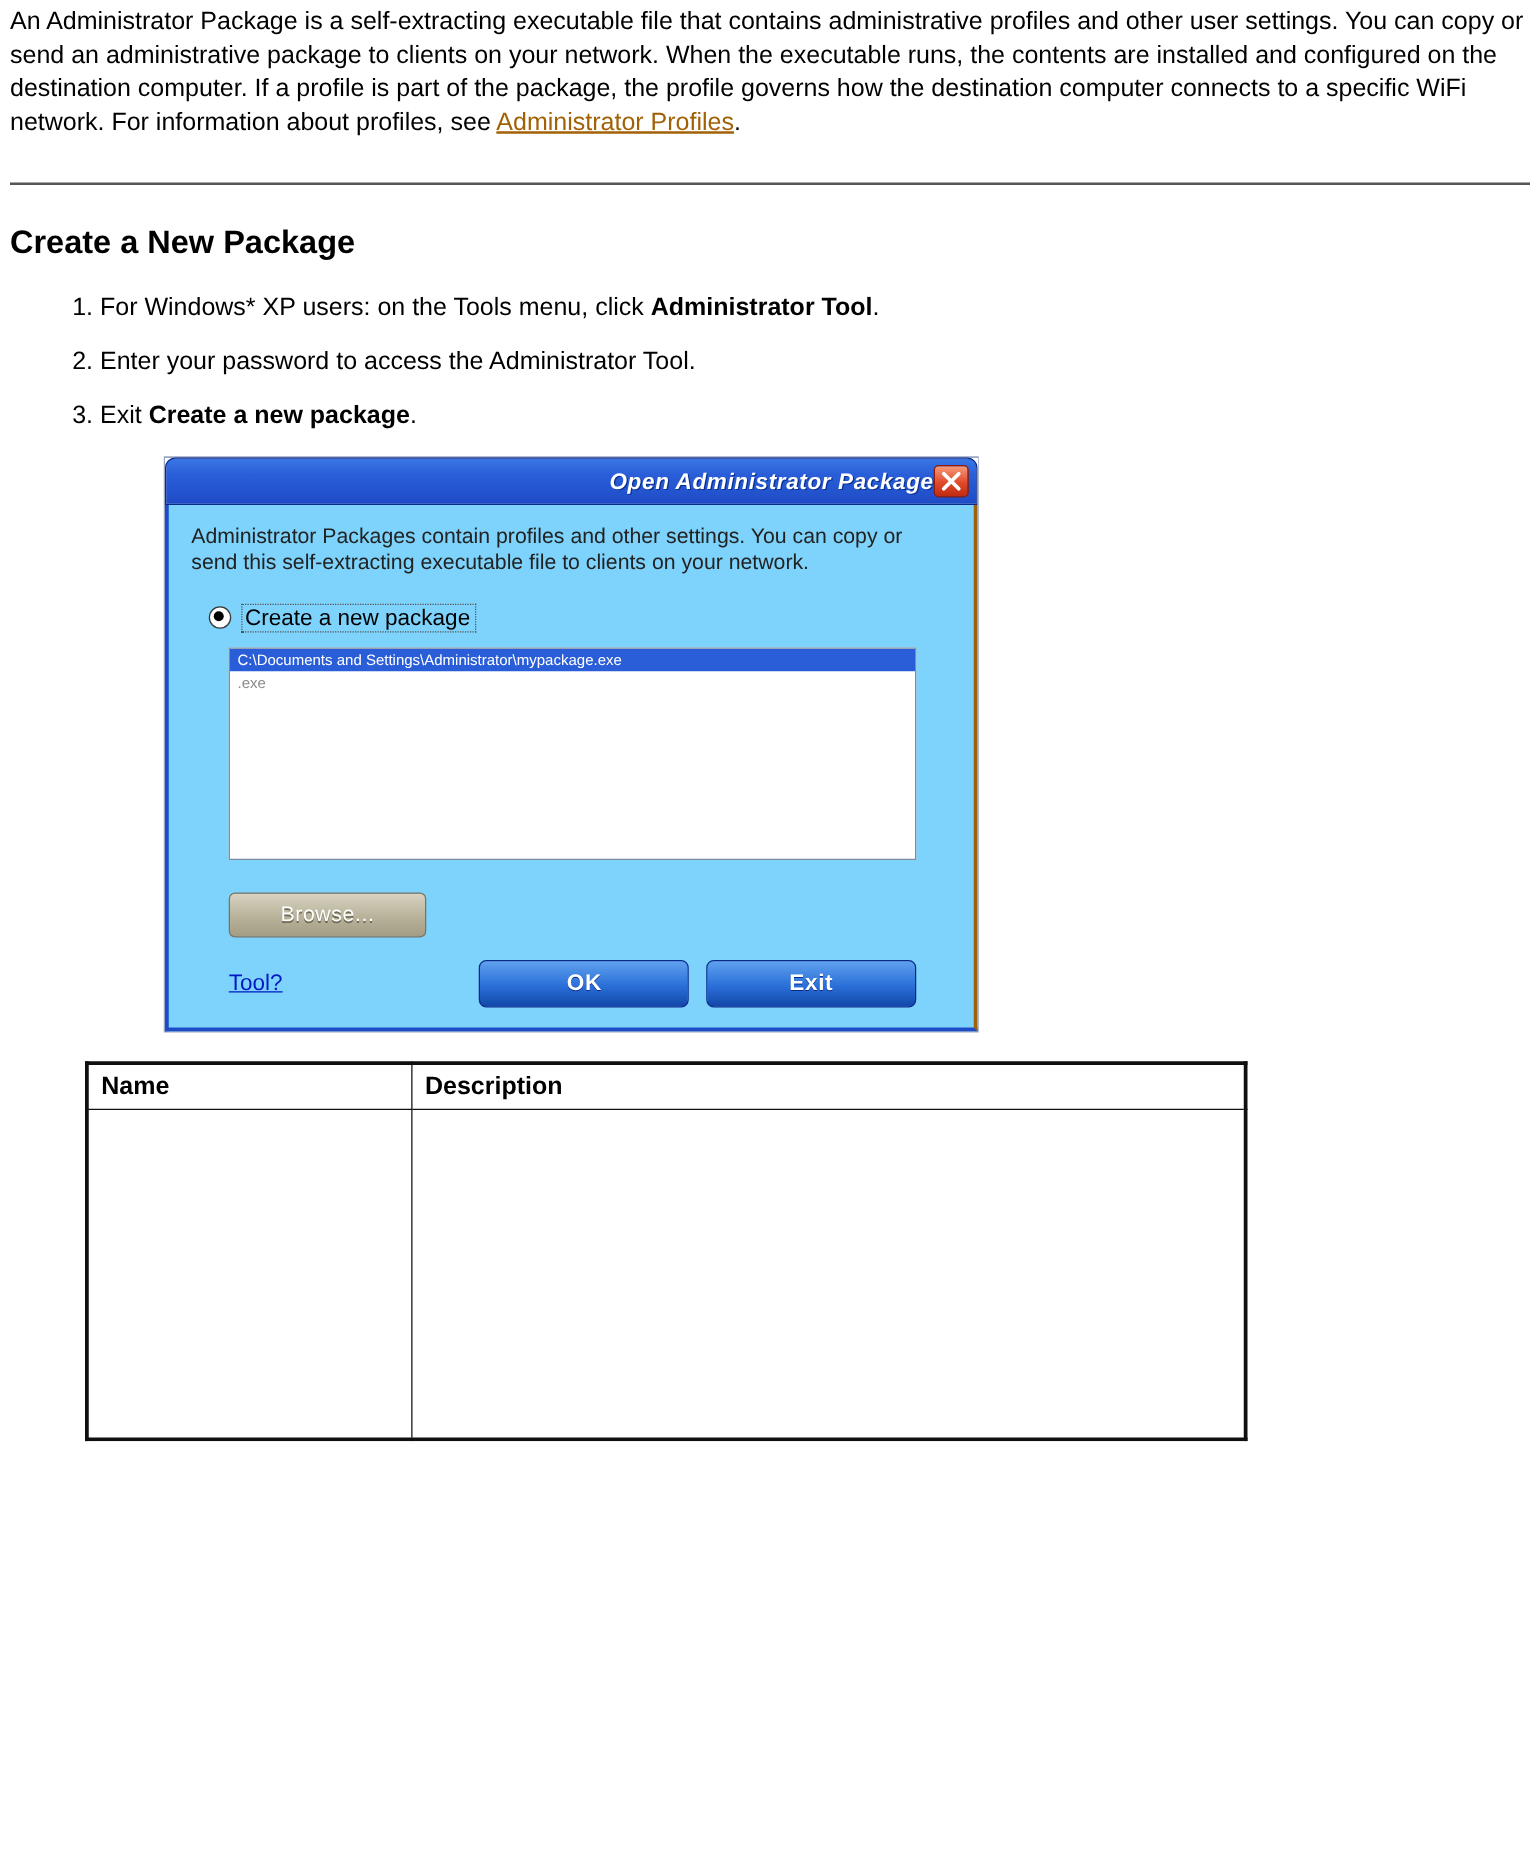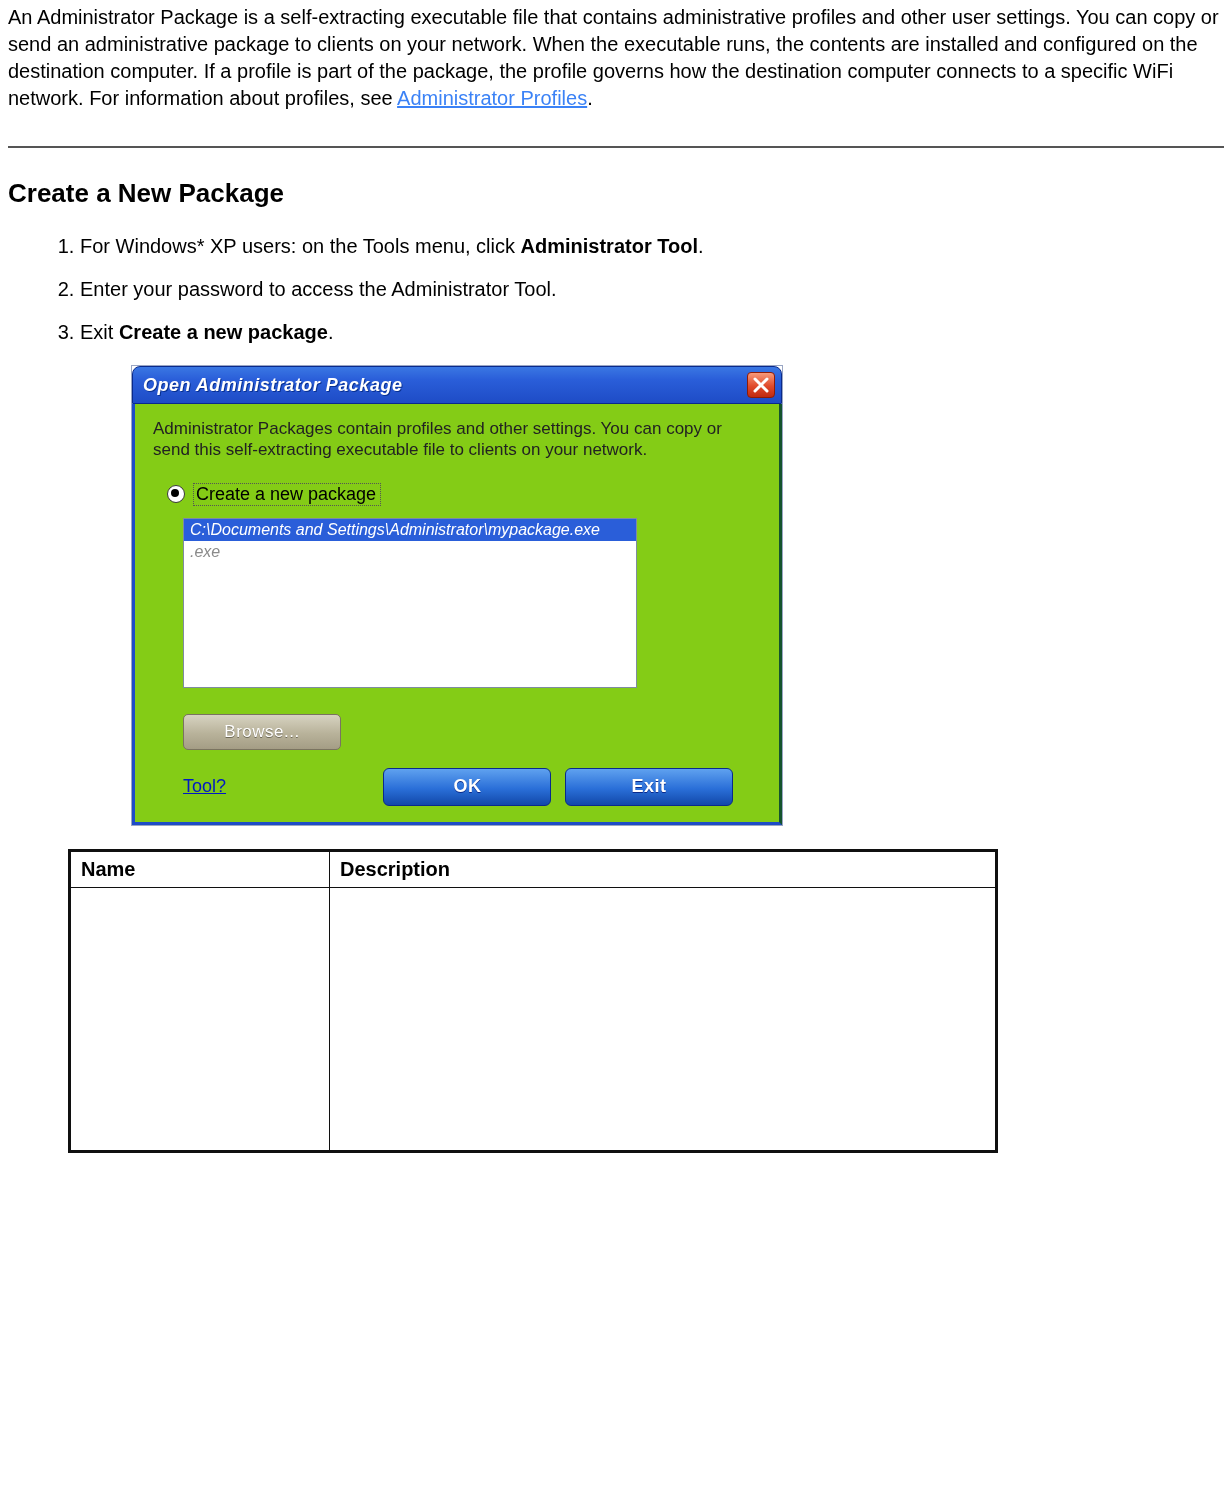--- a/index.html
+++ b/index.html
@@ -5,21 +5,21 @@
   html,body{margin:0;padding:0}
   body{
     font-family:Verdana,Geneva,sans-serif;
     font-size:20px;
     color:#000;
     width:1232px;
     box-sizing:border-box;
     padding:0 8px 0 8px;
   }
   .intro{line-height:1.35;margin:4px 0 12px 0}
-  a.link{color:#3b82f6;text-decoration:underline}
+  a.link{color:#a16207;text-decoration:underline}
   hr.sep{
     border:none;border-top:2px solid #555;
     margin:34px 0 30px 0;
   }
   h2.sec{
     font-family:Verdana,Geneva,sans-serif;
     font-weight:700;
     font-size:26px;
     margin:18px 0 24px 0;
   }
@@ -29,21 +29,21 @@
 
   
   .dlg-outer{
     width:650px;
     margin:18px 0 24px 124px;
     box-shadow:0 0 0 1px #9aa6c4;
     font-family:Tahoma,Verdana,sans-serif;
     color:#000;
   }
   .titlebar{
-    display:flex;align-items:center;justify-content:space-between;
+    display:flex;align-items:center;justify-content:flex-end;
     height:36px;
     padding:0 6px 0 10px;
     background:linear-gradient(to bottom,#3a77e3 0%,#2a5ed9 35%,#1e4cc6 100%);
     border:1px solid #0a2a8b;
     border-top-left-radius:8px;border-top-right-radius:8px;
   }
   .titlebar-title{
     color:#fff;font-weight:700;font-size:18px;
     font-style:italic;
     text-shadow:1px 1px 0 #093090;
@@ -51,43 +51,42 @@
   }
   .titlebar-close{
     width:26px;height:24px;
     background:linear-gradient(to bottom,#f79a7a,#e04a2b 55%,#c02a11);
     border:1px solid #8f1b06;border-radius:4px;
     position:relative;
   }
   .titlebar-close svg{position:absolute;left:5px;top:4px}
   .dlg-border{
     border-left:3px solid #1e4cc6;
-    border-right:3px solid #14532d;
+    border-right:3px solid #a16207;
     border-bottom:3px solid #1e4cc6;
-    background:#84cc16;
+    background:#7dd3fc;
     padding:12px 18px 16px 18px;
   }
   .dlg-desc{font-size:17px;line-height:1.25;margin:2px 0 22px 0;color:#222}
   .radio-row{display:flex;align-items:center;margin:8px 0 4px 14px;font-size:18px}
   .radio{
     width:16px;height:16px;border:1px solid #3a3a3a;border-radius:50%;
     background:#fff;margin-right:8px;position:relative;flex:0 0 auto;
   }
   .radio.selected::after{
     content:"";position:absolute;left:3px;top:3px;width:8px;height:8px;
     background:#000;border-radius:50%;
   }
   .radio-label-focus{border:1px dotted #555;padding:0 4px 0 2px}
   .listbox{
     margin:12px 0 0 30px;
-    width:454px;height:170px;
+    width:550px;height:170px;
     background:#fff;border:1px solid #7e8ca0;
     box-sizing:border-box;overflow:hidden;
-    font-size:16px;
-    font-style:italic;
+    font-size:12px;
   }
   .list-item{
     padding:2px 6px;
   }
   .list-item.selected{background:#2a5ed9;color:#fff}
   .list-item.dim{color:#8a8a8a}
   .btn-row{
     margin:26px 0 0 30px;
   }
   .btn-gray{

